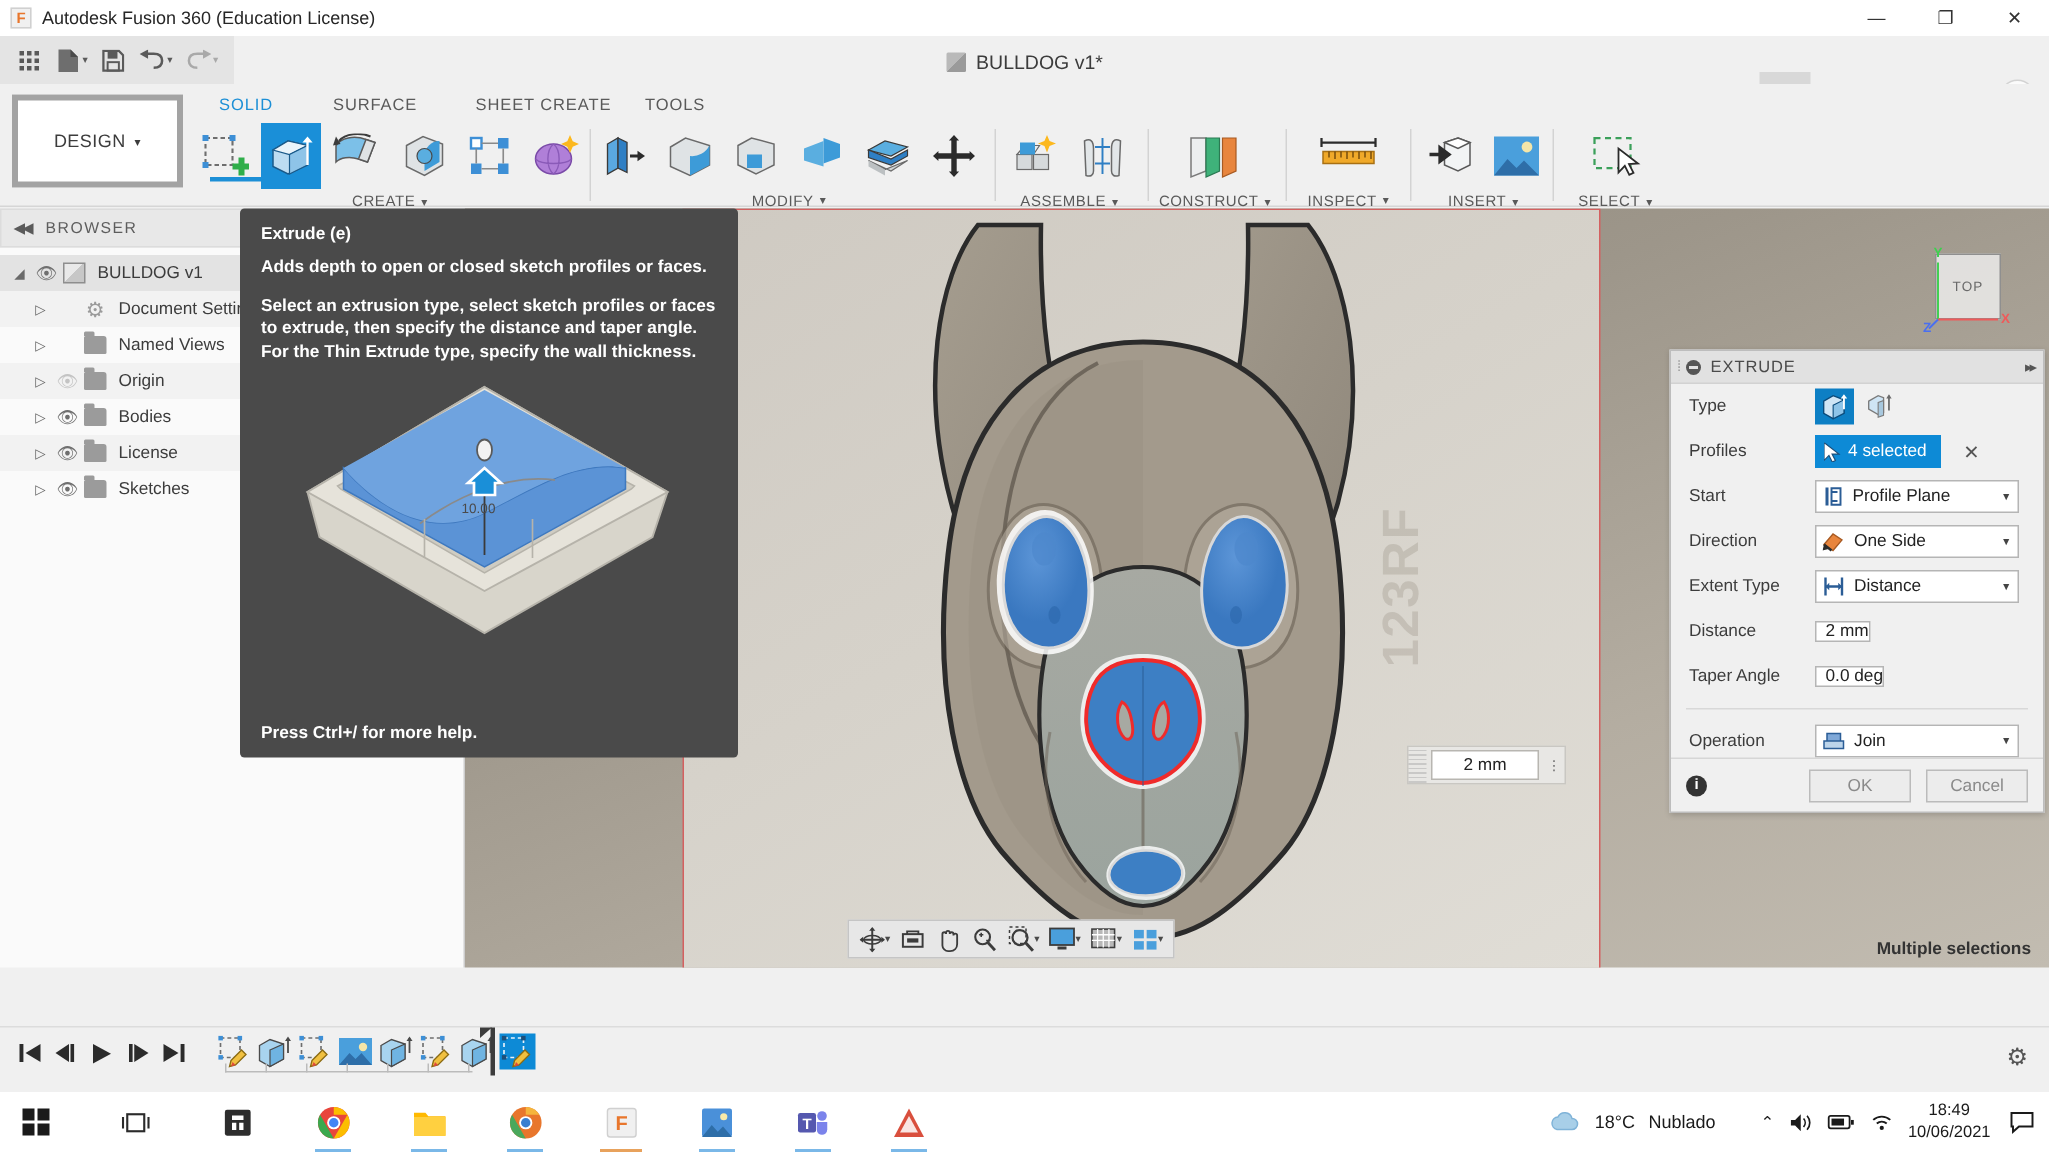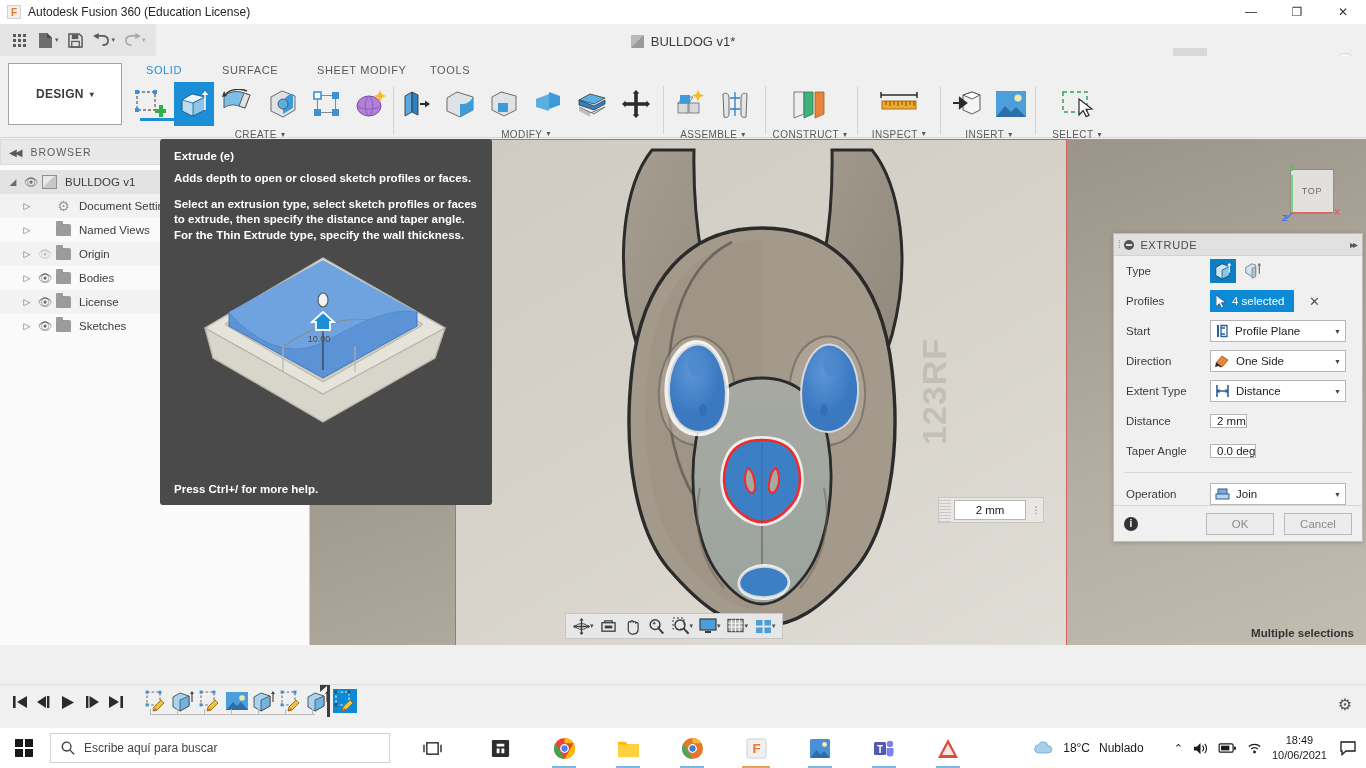--- a/index.html
+++ b/index.html
@@ -72,23 +72,23 @@
   }
   .badge-num { font-size: 9px; color: #e8762c; margin-left: 1px; }
 
   
   .ribbon {
     position: absolute; top: 56px; left: 0; width: 1366px; height: 82px;
     background: #f0f0f0; border-bottom: 1px solid #d6d6d6;
   }
   .design-btn {
     position: absolute; left: 8px; top: 7px; width: 114px; height: 62px;
-    background: #fff; border: 1px solid #a3a3a3;
+    background: #fff; border: 4px solid #a3a3a3;
     display: flex; align-items: center; justify-content: center;
-    font-size: 12px; color: #3c3c3c; letter-spacing: .3px; font-weight: bold;
+    font-size: 12px; color: #3c3c3c; letter-spacing: .3px;
   }
   .rtab {
     font-size: 11px; letter-spacing: .6px; color: #5a5a5a; padding: 3px 0; width: 0;
     white-space: nowrap;
   }
   .rtab-solid { color: #1c8fd6; }
   .tabline { position: absolute; height: 3px; background: #1c8fd6; }
 
   .panel-group { position: absolute; top: 24px; display: flex; flex-direction: column; align-items: center; }
   .pg-icons { display: flex; align-items: center; gap: 6px; height: 48px; }
@@ -380,21 +380,21 @@
 
   <div class="ribbon">
     <div class="design-btn">
       <span>DESIGN</span>
       <span style="font-size:8px;margin-left:6px">▾</span>
     </div>
 
     <div class="rtab rtab-solid" style="position:absolute;left:146px;top:5px;width:auto">SOLID</div>
     <div class="tabline" style="left:140px;top:62px;width:52px"></div>
     <div class="rtab" style="position:absolute;left:222px;top:5px;width:auto">SURFACE</div>
-    <div class="rtab" style="position:absolute;left:317px;top:5px;width:auto">SHEET MODIFY</div>
+    <div class="rtab" style="position:absolute;left:317px;top:5px;width:auto">SHEET CREATE</div>
     <div class="rtab" style="position:absolute;left:430px;top:5px;width:auto">TOOLS</div>
 
     <div class="panel-group" style="left:132px;width:256px">
       <div class="pg-icons">
         <div class="ic">
           <svg width="34" height="34" viewBox="0 0 34 34">
             <rect x="5" y="5" width="18" height="18" fill="none" stroke="#6e6e6e" stroke-width="1.4" stroke-dasharray="3,2"></rect>
             <rect x="3" y="3" width="4" height="4" fill="#3d8fd6"></rect>
               <rect x="21" y="3" width="4" height="4" fill="#3d8fd6"></rect>
             <rect x="3" y="21" width="4" height="4" fill="#3d8fd6"></rect>
@@ -1060,27 +1060,20 @@
 
   <div class="taskbar">
     <div class="start">
       <span class="winlogo">
           <i></i>
           <i></i>
           <i></i>
           <i></i>
         </span>
     </div>
-    <div class="searchbox">
-      <svg width="14" height="14" viewBox="0 0 14 14">
-          <circle cx="5.6" cy="5.6" r="4.4" fill="none" stroke="#3c3c3c" stroke-width="1.3"></circle>
-          <path d="M8.9 9.1l4.2 4.2" stroke="#3c3c3c" stroke-width="1.3"></path>
-        </svg>
-      <span class="search-ph">Escribe aquí para buscar</span>
-    </div>
     <div class="tb-ico" style="margin-left:22px">
       <svg width="19" height="17" viewBox="0 0 20 18">
           <rect x="4" y="3" width="12" height="12" fill="none" stroke="#2b2b2b" stroke-width="1.5"></rect>
           <path d="M1 5v8M19 5v8" stroke="#2b2b2b" stroke-width="1.5"></path>
         </svg>
     </div>
     <div class="tb-ico" style="margin-left:28px;position:relative">
       <svg width="21" height="21" viewBox="0 0 22 22">
           <rect x="2" y="2" width="18" height="18" rx="1.5" fill="#2d2d2d"></rect>
           <path d="M7 6h8v3H7zM7 11h3v5H7zM12 11h3v5h-3z" fill="#fff"></path>

